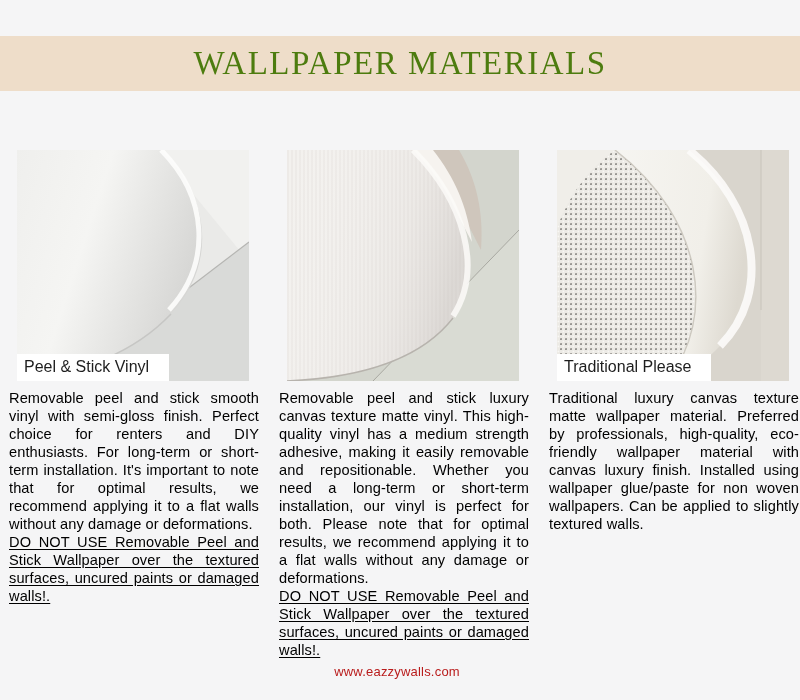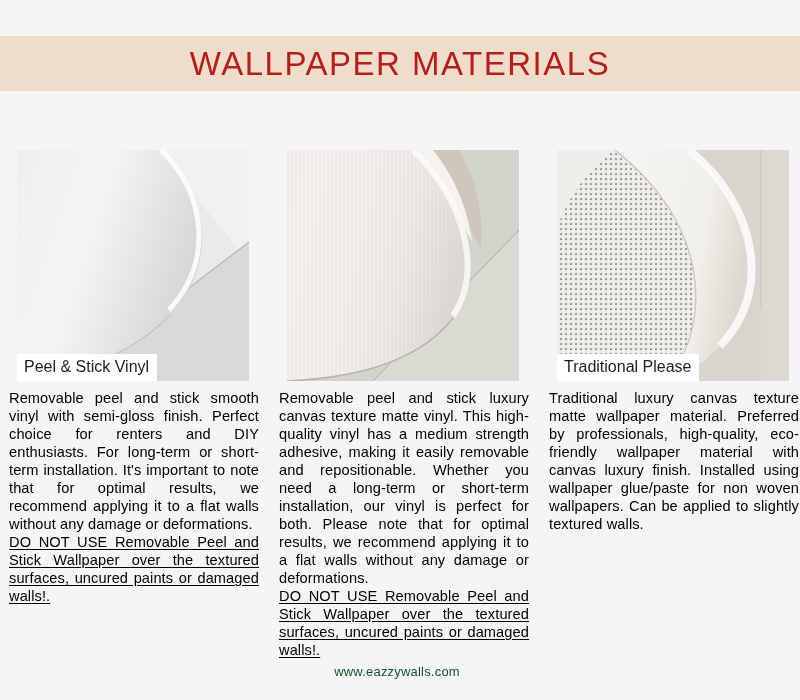--- a/index.html
+++ b/index.html
@@ -12,25 +12,25 @@
   .page { position:relative; width:800px; height:700px; }
 
   
   .band {
     position:absolute; top:36px; left:0; width:800px; height:55px;
     background:#eeddc9;
     display:flex; align-items:center; justify-content:center;
   }
   .band h1 {
     margin:0;
-    font-family:Liberation Sans, sans-serif;
+    font-family:Liberation Serif, serif;
     font-weight:400;
     font-size:33px;
     letter-spacing:1.5px;
-    color:#b91c1c;
+    color:#4d7c0f;
     white-space:nowrap;
   }
 
   
   .columns {
     position:absolute; top:150px; left:0; width:800px;
     display:flex; gap:20px; padding:0 9px; box-sizing:border-box;
   }
   .col { flex:0 0 250px; width:250px; }
 
@@ -40,21 +40,21 @@
     margin-left:8px;
   }
   .media svg { display:block; width:232px; height:231px; }
 
   .chip {
     position:absolute; left:0; bottom:0;
     background:#ffffff;
     color:#1d1d1d;
     font-size:16px;
     line-height:1;
-    padding:5px 8px 6px 7px;
+    padding:5px 20px 6px 7px;
     white-space:nowrap;
     margin-top:44px;
   }
 
   .desc, .warn {
     margin:0;
     text-align:justify;
     font-size:14.6px;
     line-height:18px;
     color:#000000;
@@ -62,21 +62,21 @@
   }
   .desc { margin-top:8px; }
   .warn { text-decoration:underline; text-underline-offset:2px; }
   .warn:empty { display:none; }
 
   
   .footer {
     position:absolute; top:664px; left:0; width:794px;
     text-align:center;
     font-size:13px;
-    color:#14532d;
+    color:#b91c1c;
     letter-spacing:0.2px;
   }
 </style>
 </head>
 <body>
 
 <div class="page">
 
   <header class="band">
     <h1>WALLPAPER MATERIALS</h1>

